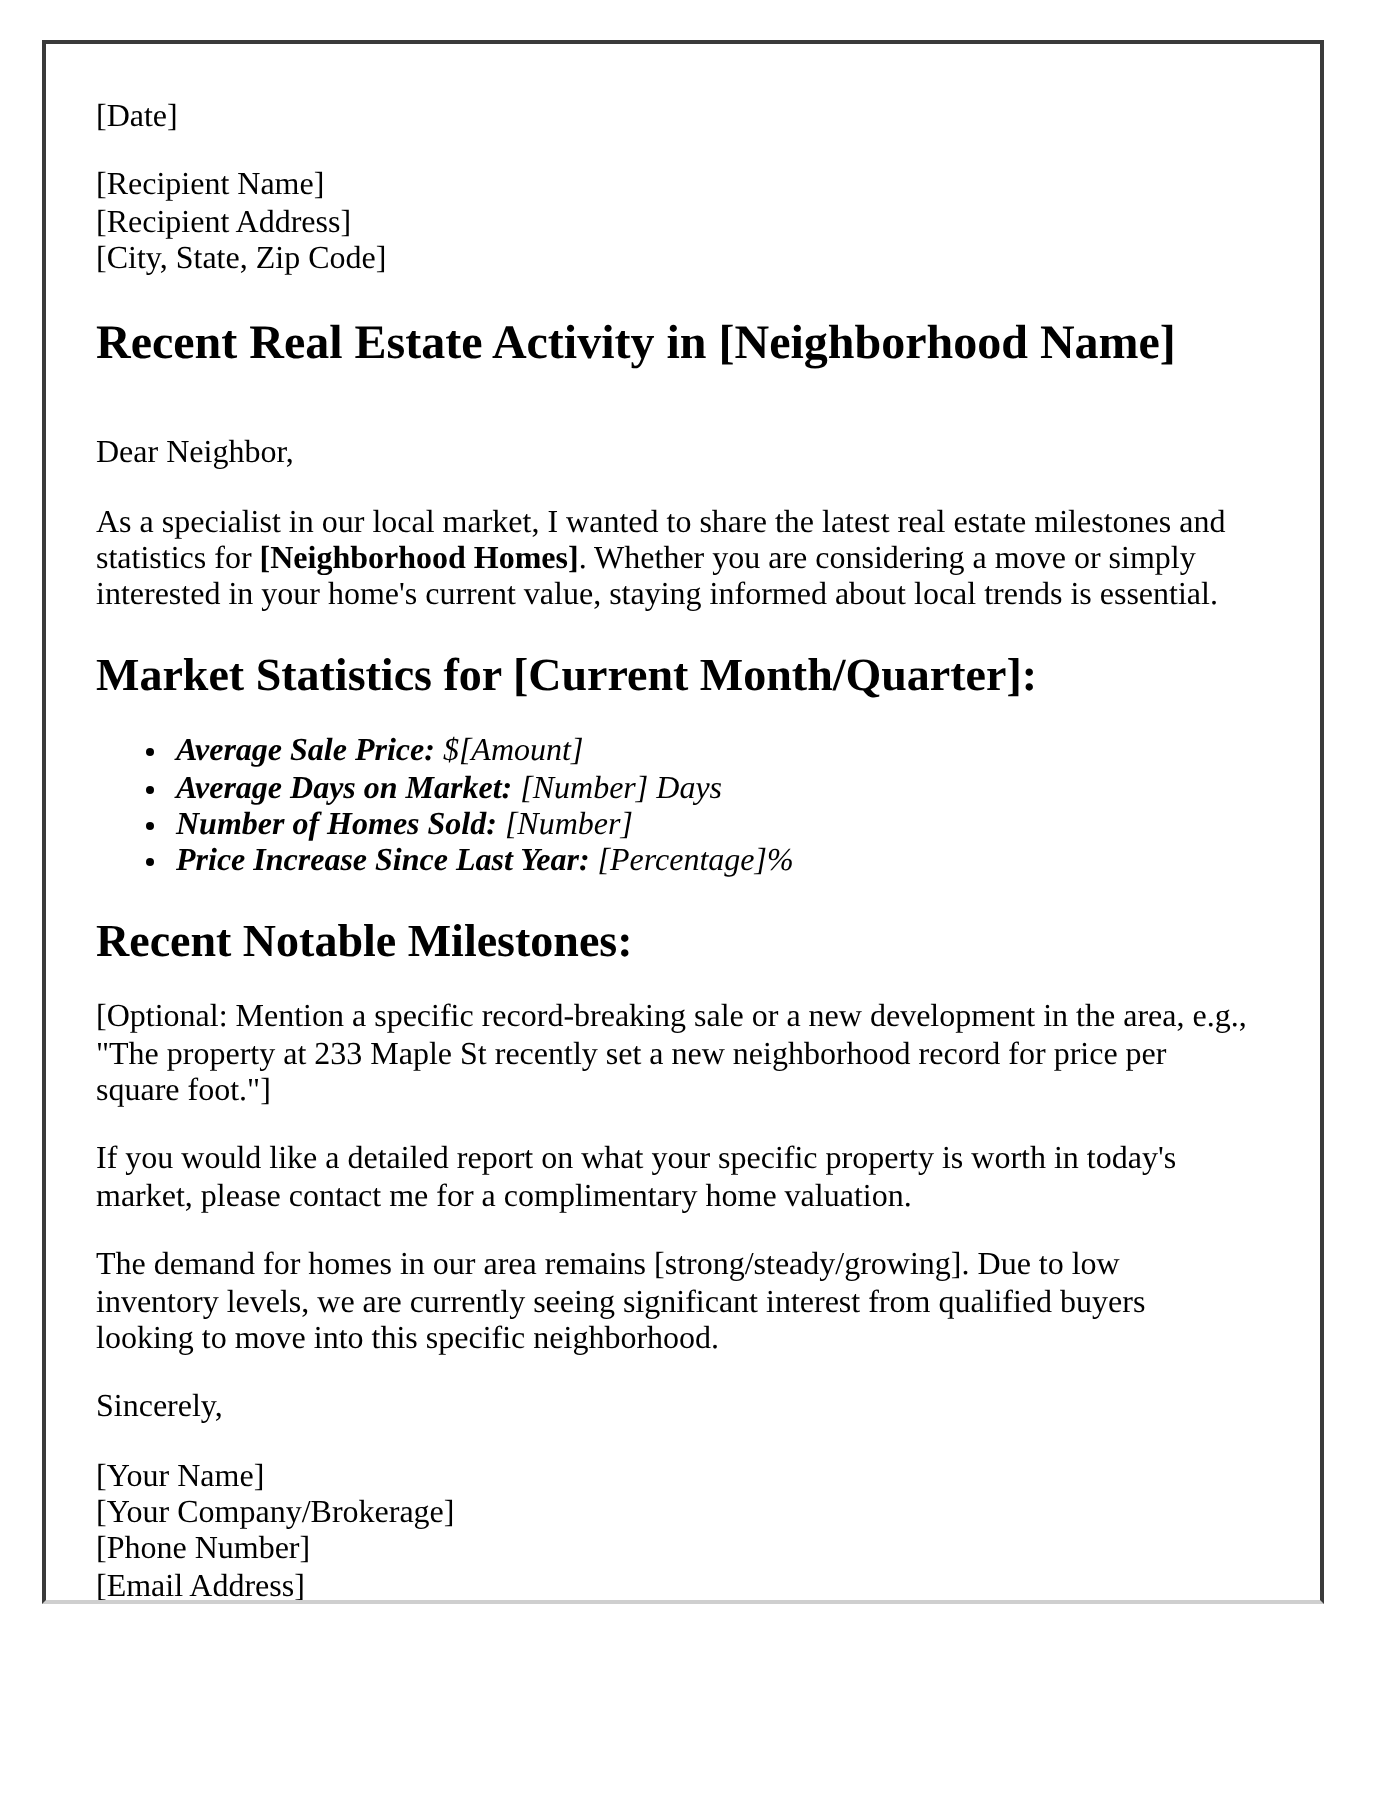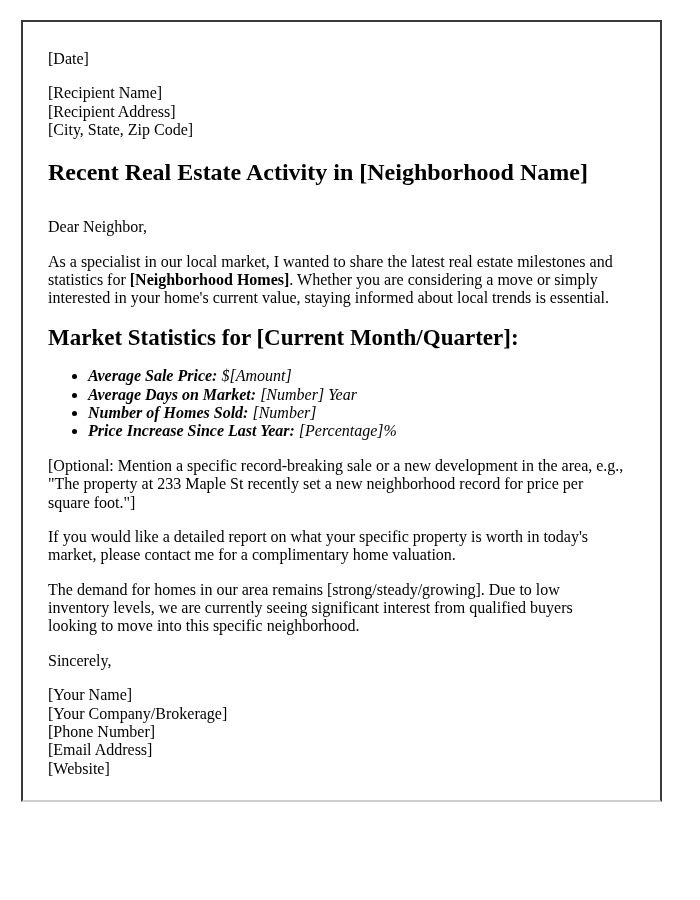--- a/index.html
+++ b/index.html
@@ -63,25 +63,26 @@
   <h1>Recent Real Estate Activity in [Neighborhood Name]</h1>
 
   <p>Dear Neighbor,</p>
 
   <p><span>As a specialist in our local market, I wanted to share the latest real estate milestones and statistics for </span><strong>[Neighborhood Homes]</strong><span>. Whether you are considering a move or simply interested in your home's current value, staying informed about local trends is essential.</span></p>
 
   <h2>Market Statistics for [Current Month/Quarter]:</h2>
 
   <ul>
     <li><strong>Average Sale Price:</strong><span> $[Amount]</span></li>
-    <li><strong>Average Days on Market:</strong><span> [Number] Year</span></li>
+    <li><strong>Average Days on Market:</strong><span> [Number] Days</span></li>
     <li><strong>Number of Homes Sold:</strong><span> [Number]</span></li>
     <li><strong>Price Increase Since Last Year:</strong><span> [Percentage]%</span></li>
   </ul>
 
+  <h2>Recent Notable Milestones:</h2>
 
   <p>[Optional: Mention a specific record-breaking sale or a new development in the area, e.g., "The property at 233 Maple St recently set a new neighborhood record for price per square foot."]</p>
 
   <p>If you would like a detailed report on what your specific property is worth in today's market, please contact me for a complimentary home valuation.</p>
 
   <p>The demand for homes in our area remains [strong/steady/growing]. Due to low inventory levels, we are currently seeing significant interest from qualified buyers looking to move into this specific neighborhood.</p>
 
   <p>Sincerely,</p>
 
   <p>

